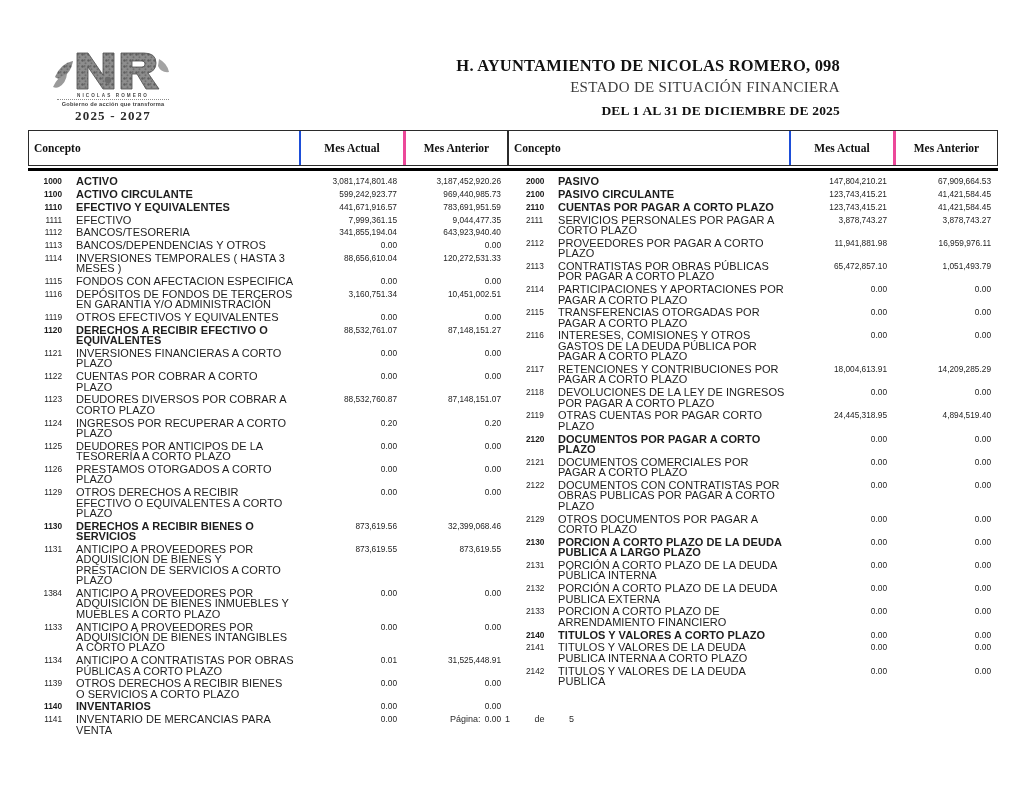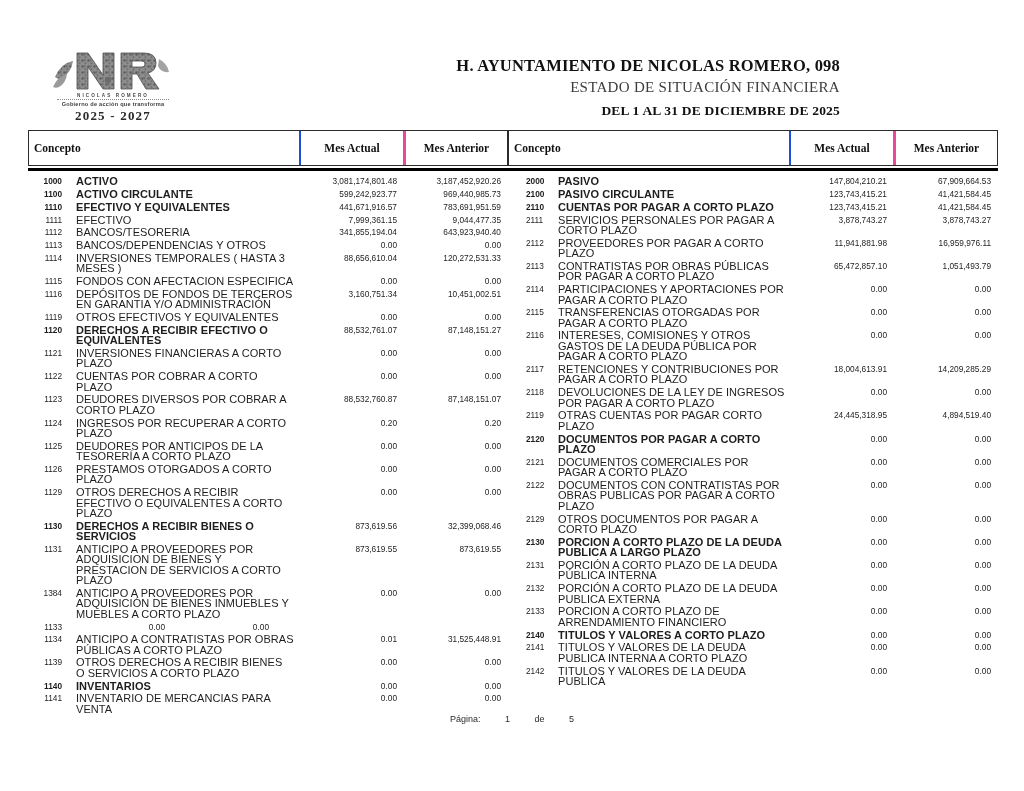--- a/index.html
+++ b/index.html
@@ -296,20 +296,21 @@
             <div class="c-val">873,619.55</div>
           </div>
           <div class="row">
             <div class="c-code">1384</div>
             <div class="c-name">ANTICIPO A PROVEEDORES POR ADQUISICIÓN DE BIENES INMUEBLES Y MUEBLES A CORTO PLAZO</div>
             <div class="c-val">0.00</div>
             <div class="c-val">0.00</div>
           </div>
           <div class="row">
             <div class="c-code">1133</div>
+            <div class="c-name">ANTICIPO A PROVEEDORES POR ADQUISICIÓN DE BIENES INTANGIBLES A CORTO PLAZO</div>
             <div class="c-val">0.00</div>
             <div class="c-val">0.00</div>
           </div>
           <div class="row">
             <div class="c-code">1134</div>
             <div class="c-name">ANTICIPO A CONTRATISTAS POR OBRAS PÚBLICAS A CORTO PLAZO</div>
             <div class="c-val">0.01</div>
             <div class="c-val">31,525,448.91</div>
           </div>
           <div class="row">

